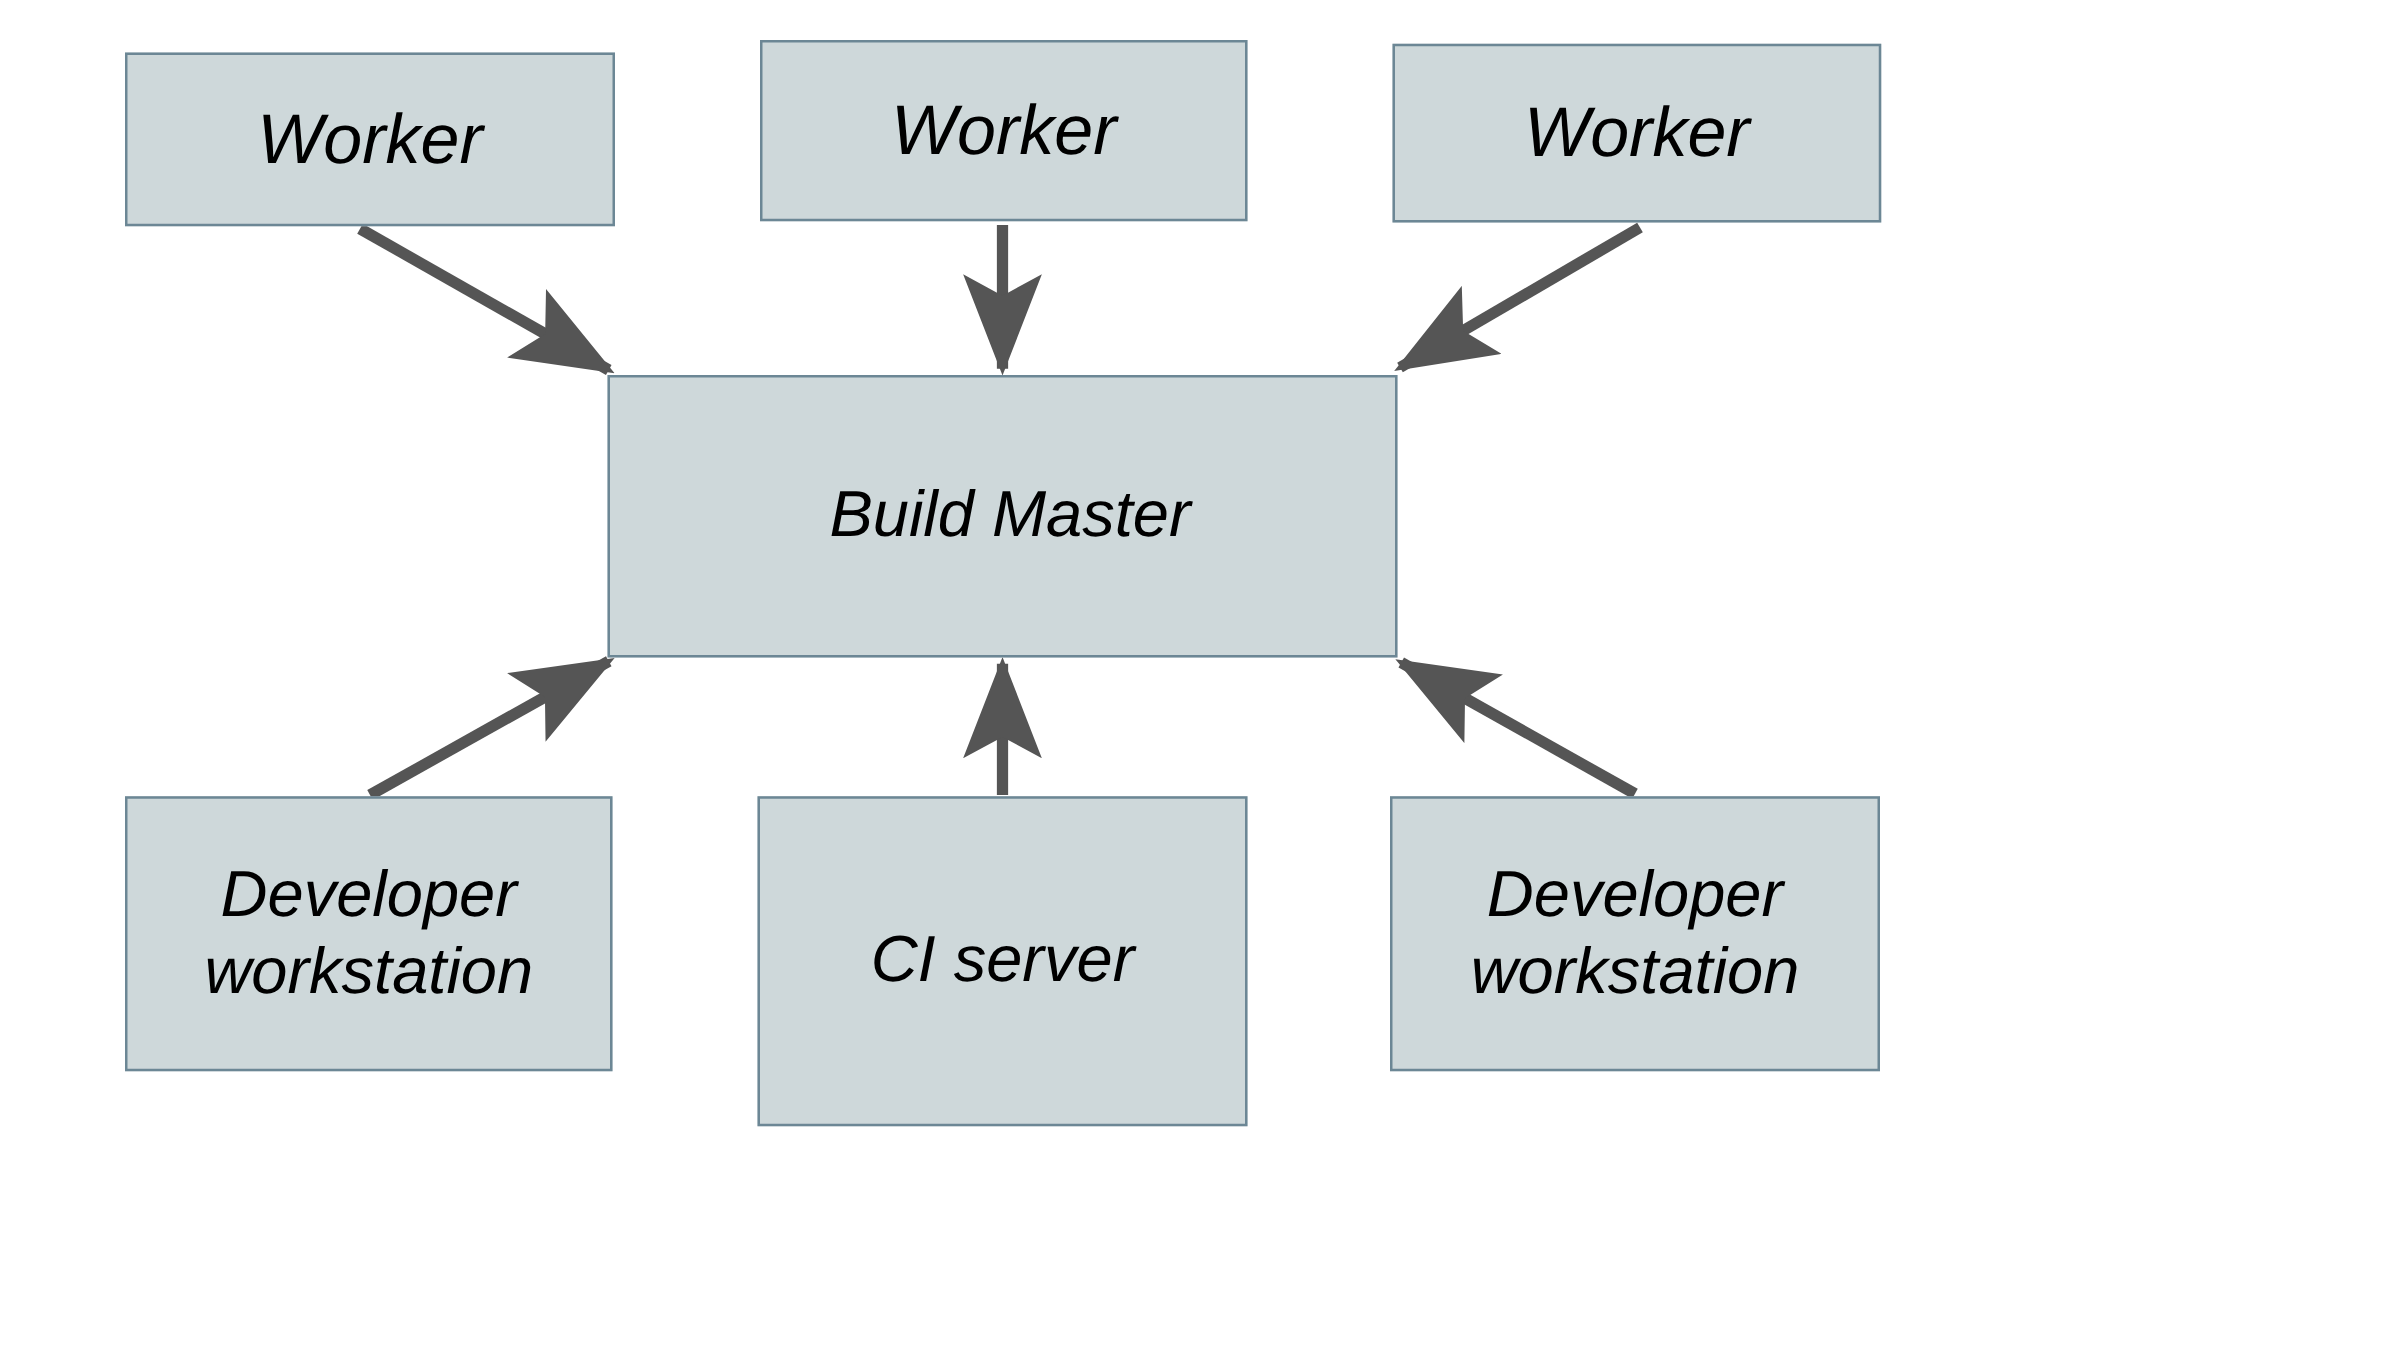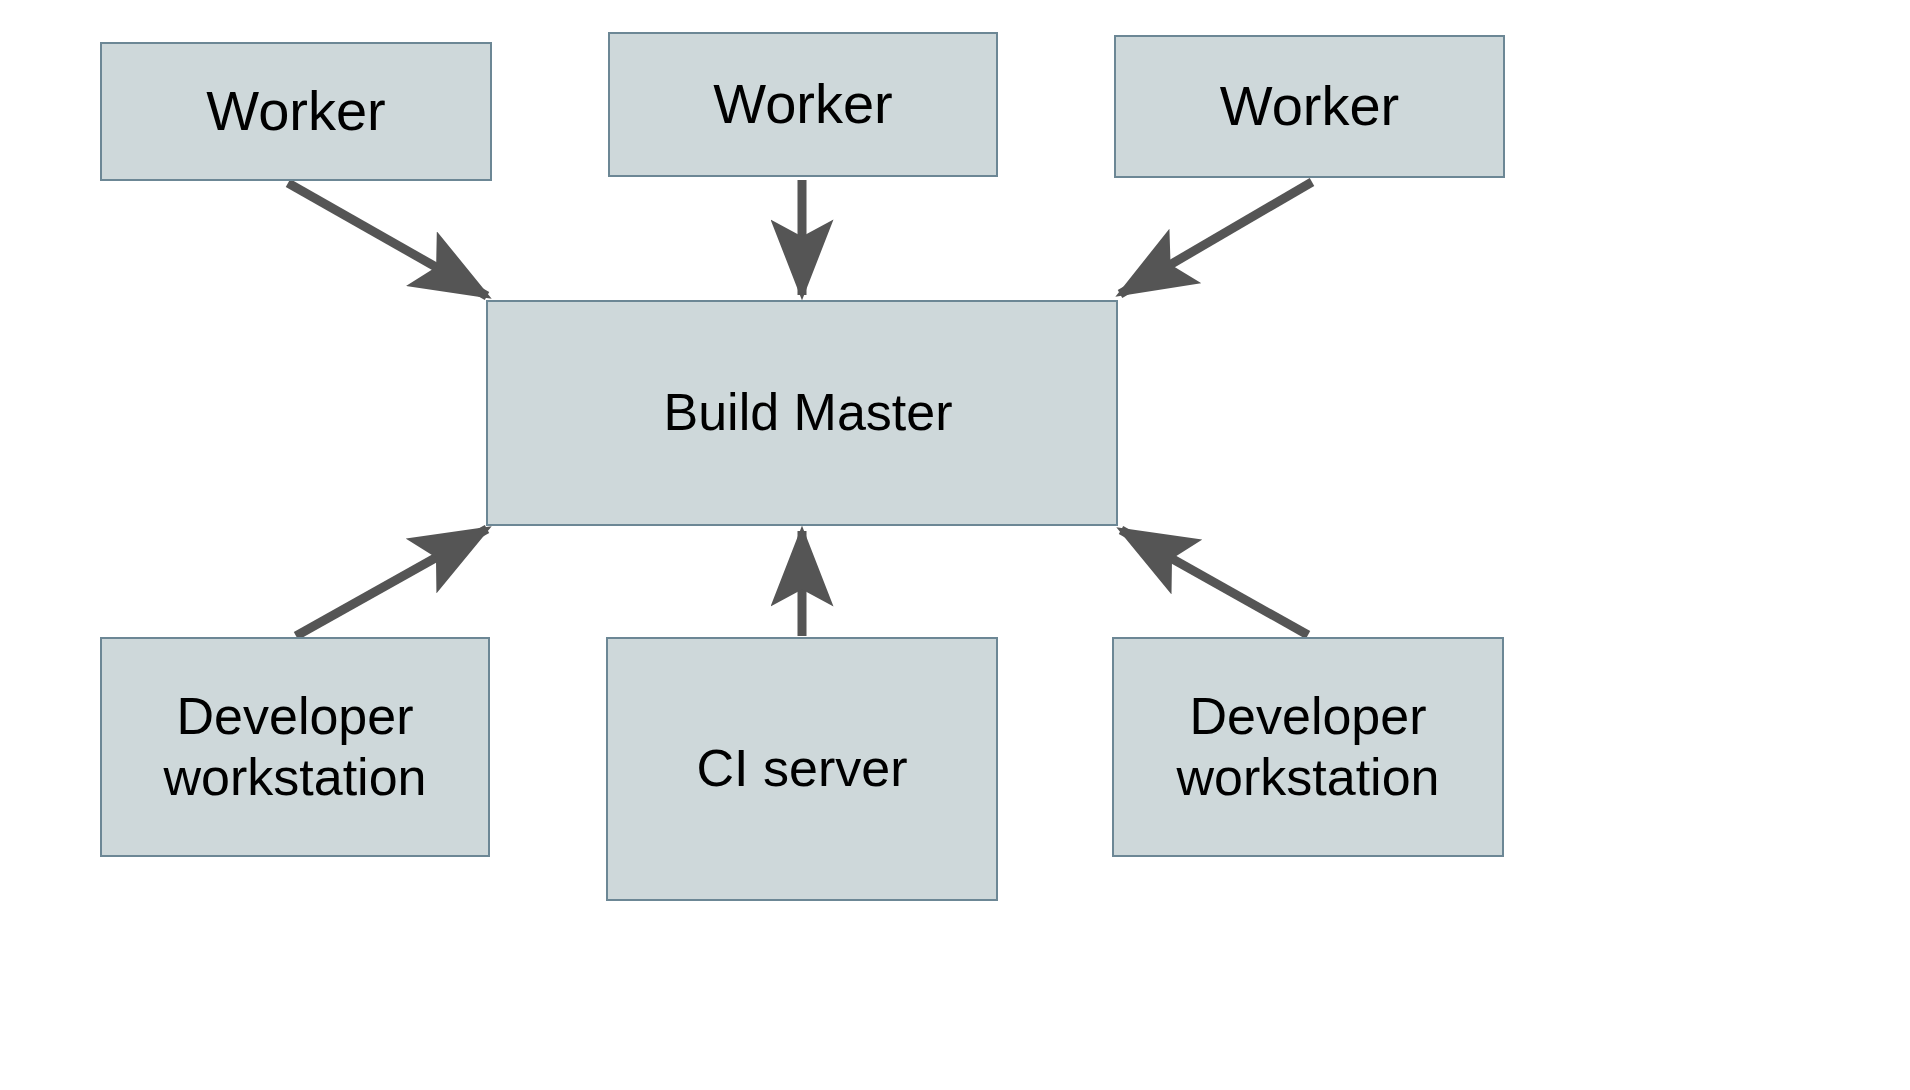--- a/index.html
+++ b/index.html
@@ -36,20 +36,21 @@
     color: #000000;
     line-height: 1.18;
     white-space: pre-line;
     z-index: 2;
   }
   .node-label {
     display: block;
     width: 100%;
     padding: 0 8px;
     box-sizing: border-box;
+    font-style: italic;
   }
   
   #node-worker-1 { left: 100px;  top: 42px;  width: 392px;  height: 139px; font-size: 56px; }
   #node-worker-2 { left: 608px;  top: 32px;  width: 390px;  height: 145px; font-size: 56px; }
   #node-worker-3 { left: 1114px; top: 35px;  width: 391px;  height: 143px; font-size: 56px; }
   
   #node-build-master { left: 486px; top: 300px; width: 632px; height: 226px; font-size: 52px; padding-left: 12px; }
   
   #node-dev-ws-1 { left: 100px;  top: 637px; width: 390px; height: 220px; font-size: 52px; }
   #node-ci-server { left: 606px; top: 637px; width: 392px; height: 264px; font-size: 52px; }

